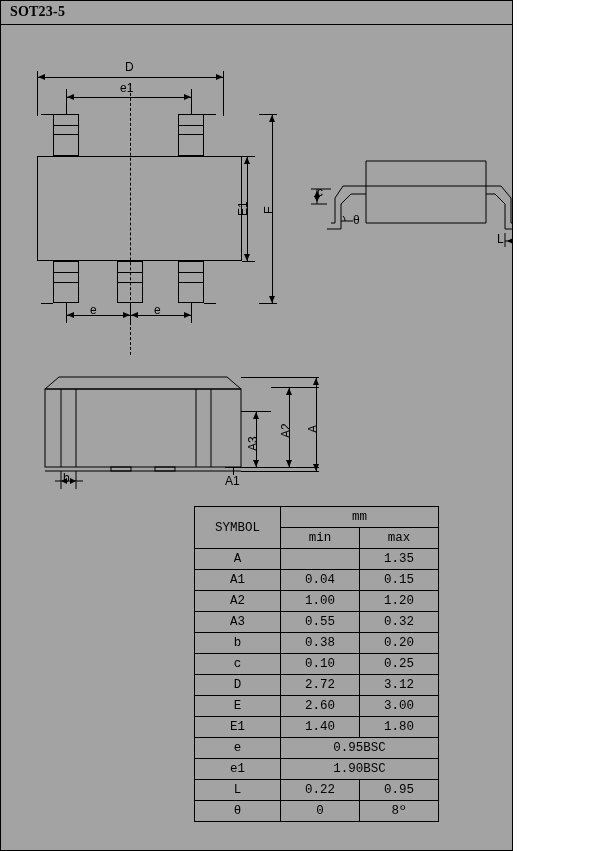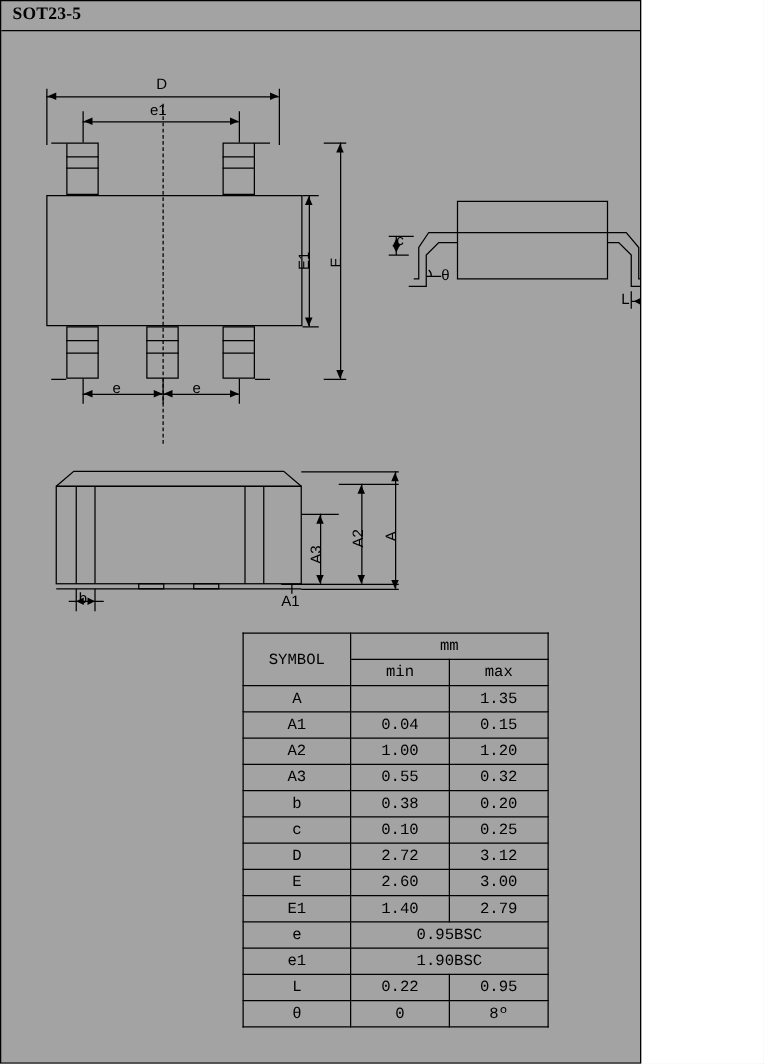--- a/index.html
+++ b/index.html
@@ -327,21 +327,21 @@
         <td>3.12</td>
       </tr>
       <tr>
         <td>E</td>
         <td>2.60</td>
         <td>3.00</td>
       </tr>
       <tr>
         <td>E1</td>
         <td>1.40</td>
-        <td>2.79</td>
+        <td>1.80</td>
       </tr>
       <tr>
         <td>e</td>
         <td colspan="2">0.95BSC</td>
       </tr>
       <tr>
         <td>e1</td>
         <td colspan="2">1.90BSC</td>
       </tr>
       <tr>

